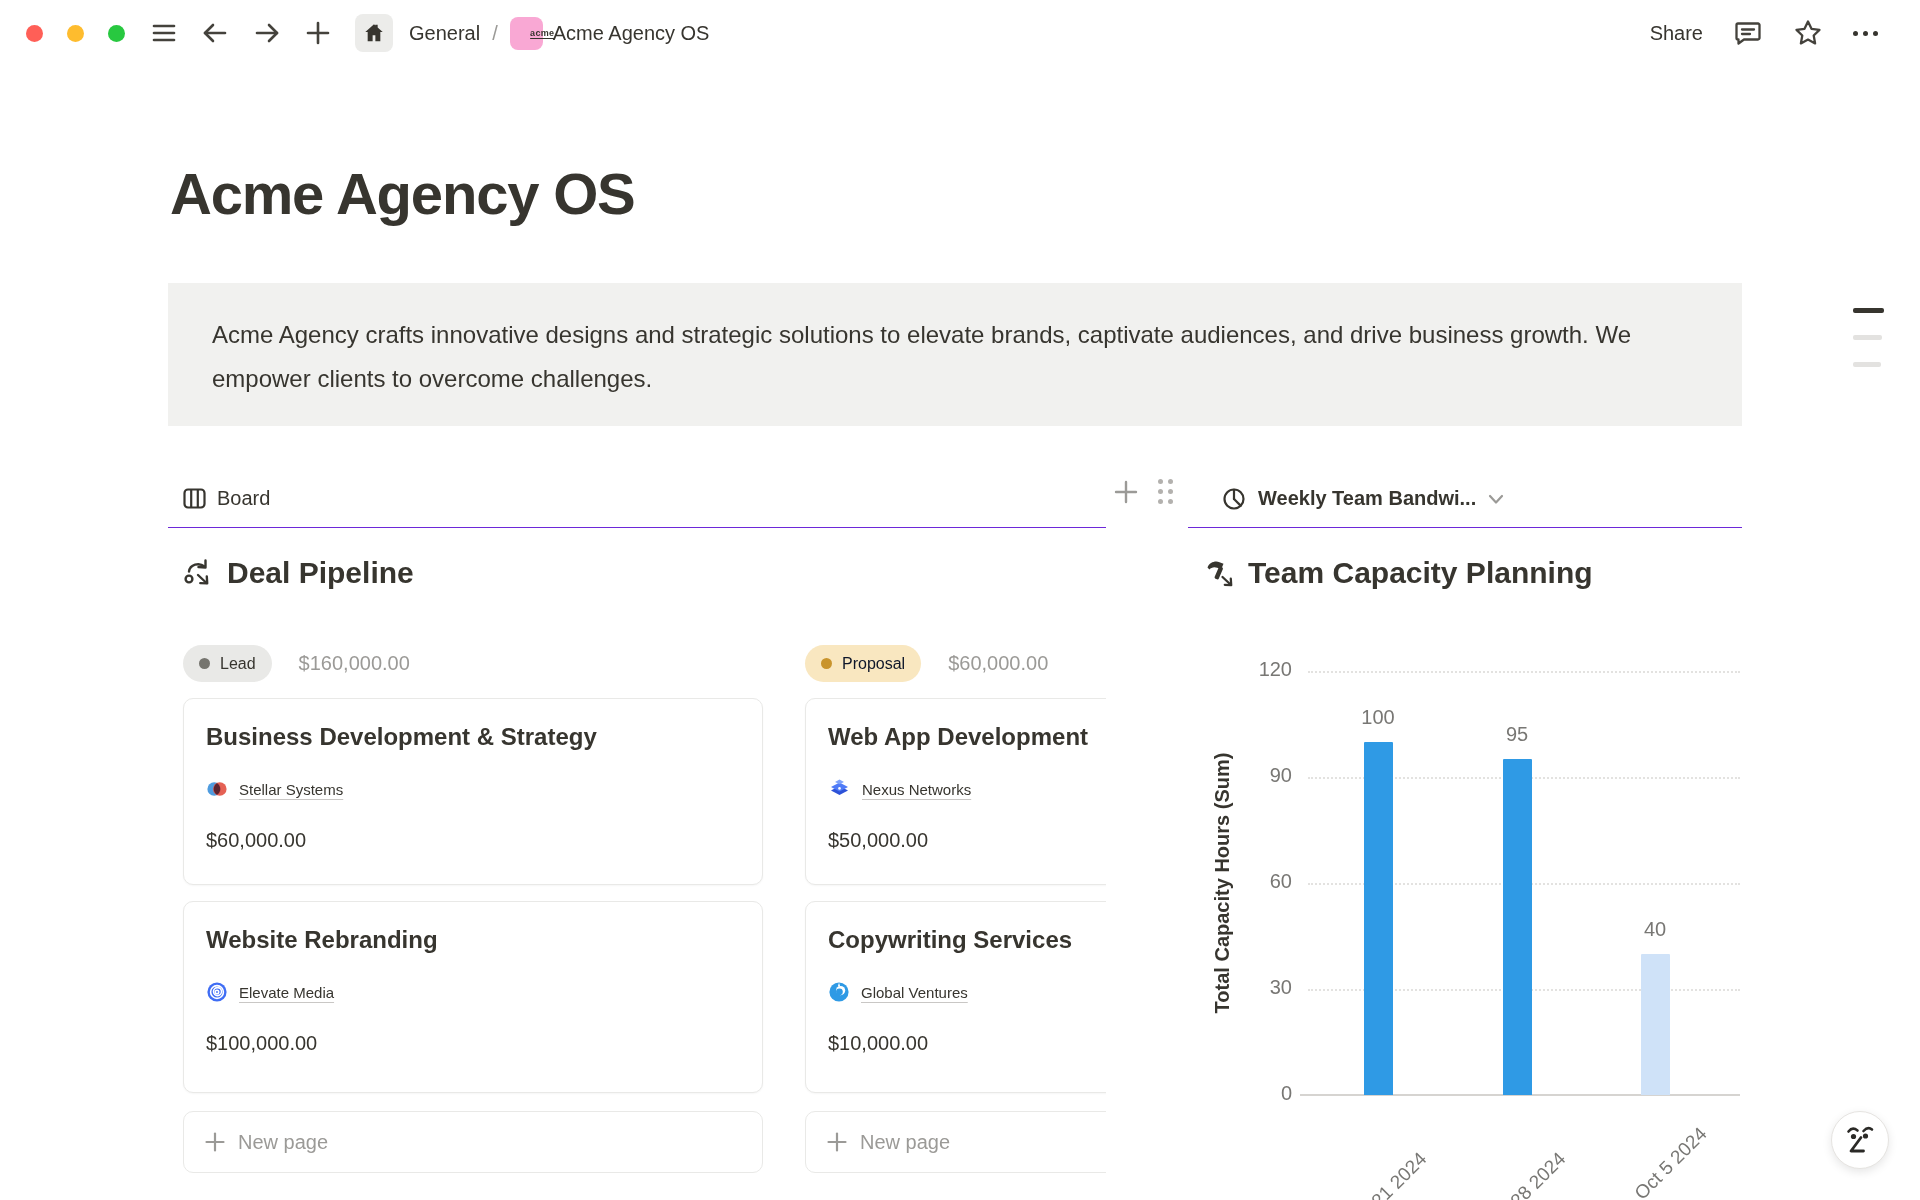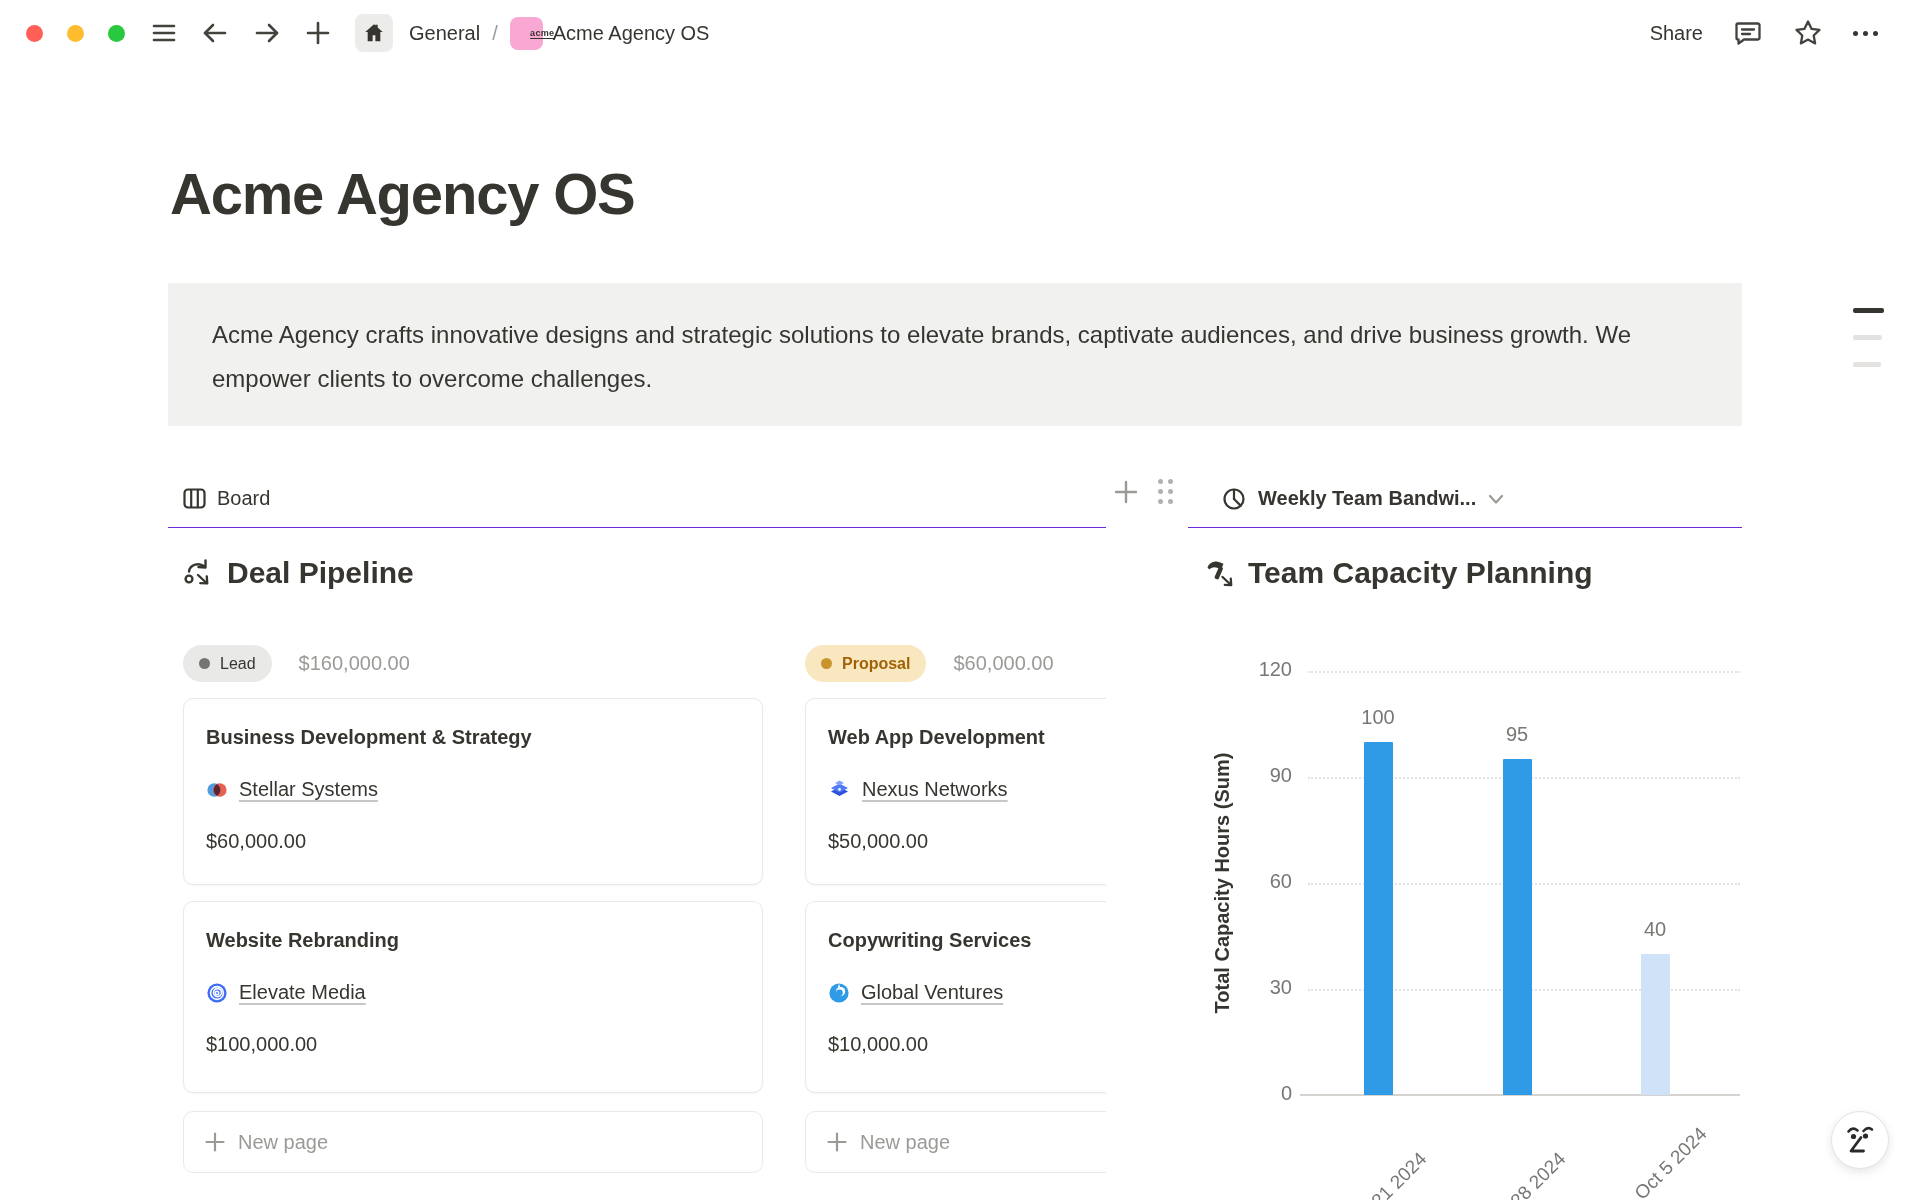--- a/index.html
+++ b/index.html
@@ -60,33 +60,33 @@
 
   
   .badge-row { position:absolute; left:15px; top:175px; display:flex; }
   .group-col { width:580px; flex:none; }
   .group-col + .group-col { margin-left:42px; }
   .pill { display:inline-flex; align-items:center; gap:10px; height:37px; padding:0 16px;
           border-radius:19px; font-size:16px; font-weight:500; cursor:pointer; }
   .pill .dot { width:11px; height:11px; border-radius:50%; }
   .pill-gray { background:#e9e9e7; color:#37352f; }
   .pill-gray .dot { background:#76756f; }
-  .pill-amber { background:#f9e7c0; color:#a16207;font-weight:bold; }
+  .pill-amber { background:#f9e7c0; color:#0f172a; }
   .pill-amber .dot { background:#c9942c; }
   .group-sum { font-size:20px; color:#9b9a97; margin-left:27px; align-self:center; white-space:nowrap; }
   .group-head { display:flex; height:37px; }
 
   .cols { position:absolute; left:15px; top:228px; display:flex; }
   .card { width:580px; background:#fff; border:1px solid #e9e9e7; border-radius:10px;
           box-shadow:0 1px 2px rgba(15,15,15,.04); padding:25px 24px 0 22px; cursor:pointer; }
   .card-1 { height:187px; }
   .card-2 { height:192px; margin-top:16px; }
-  .card-title { font-size:20px; font-weight:600; color:#37352f; line-height:26px; }
+  .card-title { font-size:24px; font-weight:600; color:#37352f; line-height:26px; }
   .client-row { display:flex; align-items:center; gap:11px; margin-top:28px; }
-  .client-link { font-size:20px; color:#37352f; text-decoration:underline;
+  .client-link { font-size:15px; color:#37352f; text-decoration:underline;
                  text-decoration-color:#c9c7c5; text-underline-offset:4px; cursor:pointer; }
   .card-amount { margin-top:29px; font-size:20px; color:#37352f; }
   .new-page { margin-top:18px; width:580px; height:62px; border:1px solid #e9e9e7; border-radius:10px;
               display:flex; align-items:center; gap:12px; padding-left:20px;
               font-size:20px; color:#9b9a97; cursor:pointer; background:#fff; }
 
   
   .ylabel { position:absolute; left:34px; top:413px; transform:translate(-50%,-50%) rotate(-90deg);
             white-space:nowrap; font-size:20px; font-weight:600; color:#37352f; }
   #yticks { position:absolute; left:0; top:201px; width:104px; height:424px; }

